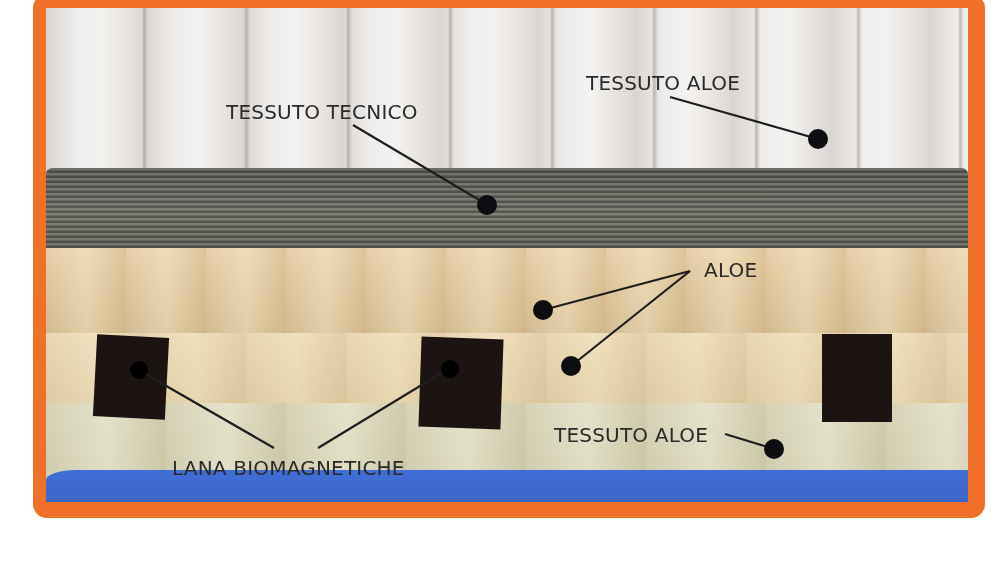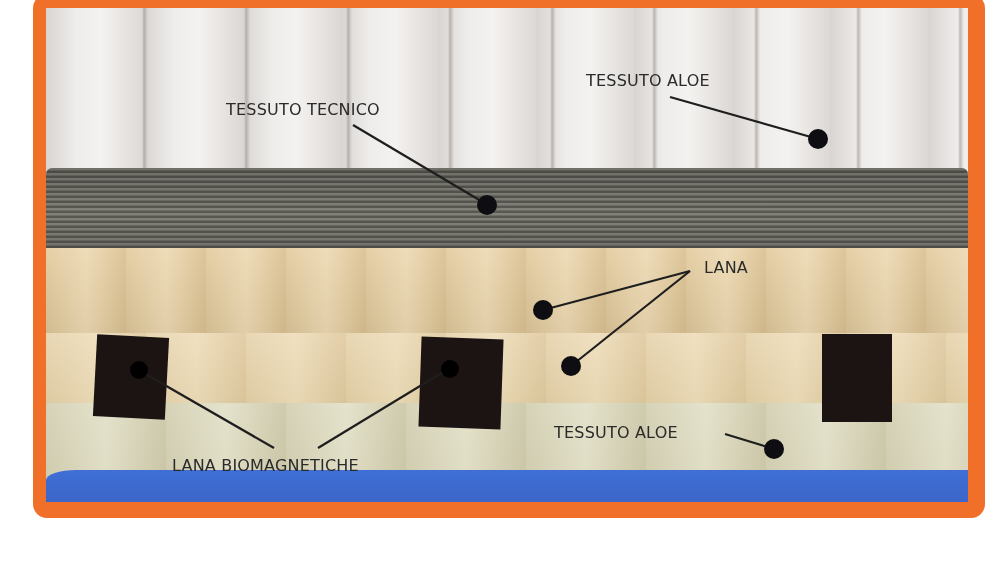--- a/index.html
+++ b/index.html
@@ -28,21 +28,21 @@
       repeating-linear-gradient(90deg, rgba(255,255,255,0.0) 0px, rgba(255,245,220,0.3) 50px, rgba(200,170,120,0.2) 100px),
       linear-gradient(180deg,#e9d7b4,#dcc9a0);
   }
   .aloe-bot{top:395px;height:80px;
     background:
       repeating-linear-gradient(90deg, rgba(255,255,255,0.0) 0px, rgba(255,255,240,0.35) 60px, rgba(180,170,130,0.2) 120px),
       linear-gradient(180deg,#d6d3b8,#cfcbae);
   }
   .blue{top:462px;height:40px;background:linear-gradient(180deg,#3f6fd6,#3b63c4);border-top-left-radius:30px 10px;}
   .band{position:absolute;background:#1b1412;}
-  .label{position:absolute;font-family:"DejaVu Sans",sans-serif;font-size:16px;color:#2a2a2a;letter-spacing:0.2px;white-space:nowrap;}
+  .label{position:absolute;font-family:"DejaVu Sans",sans-serif;font-size:20px;color:#2a2a2a;letter-spacing:0.2px;white-space:nowrap;}
   .dot{position:absolute;width:20px;height:20px;border-radius:50%;background:#0e0e12;}
   svg.lines{position:absolute;left:0;top:0;width:1000px;height:561px;pointer-events:none;}
 </style>
 </head>
 <body>
 
 <div class="frame"></div>
 <div class="photo">
   <div class="layer aloe-top"></div>
   <div class="layer tecnico"></div>
@@ -71,15 +71,15 @@
 <div class="dot" style="left:477px;top:195px;"></div>
 <div class="dot" style="left:808px;top:129px;"></div>
 <div class="dot" style="left:533px;top:300px;"></div>
 <div class="dot" style="left:561px;top:356px;"></div>
 <div class="dot" style="left:764px;top:439px;"></div>
 <div class="dot" style="left:130px;top:361px;width:18px;height:18px;background:#000;"></div>
 <div class="dot" style="left:441px;top:360px;width:18px;height:18px;background:#000;"></div>
 
 <div class="label" style="left:226px;top:100px;">TESSUTO TECNICO</div>
 <div class="label" style="left:586px;top:71px;">TESSUTO ALOE</div>
-<div class="label" style="left:704px;top:258px;">LANA</div>
+<div class="label" style="left:704px;top:258px;">ALOE</div>
 <div class="label" style="left:554px;top:423px;">TESSUTO ALOE</div>
 <div class="label" style="left:172px;top:456px;">LANA BIOMAGNETICHE</div>
 
 </body></html>

